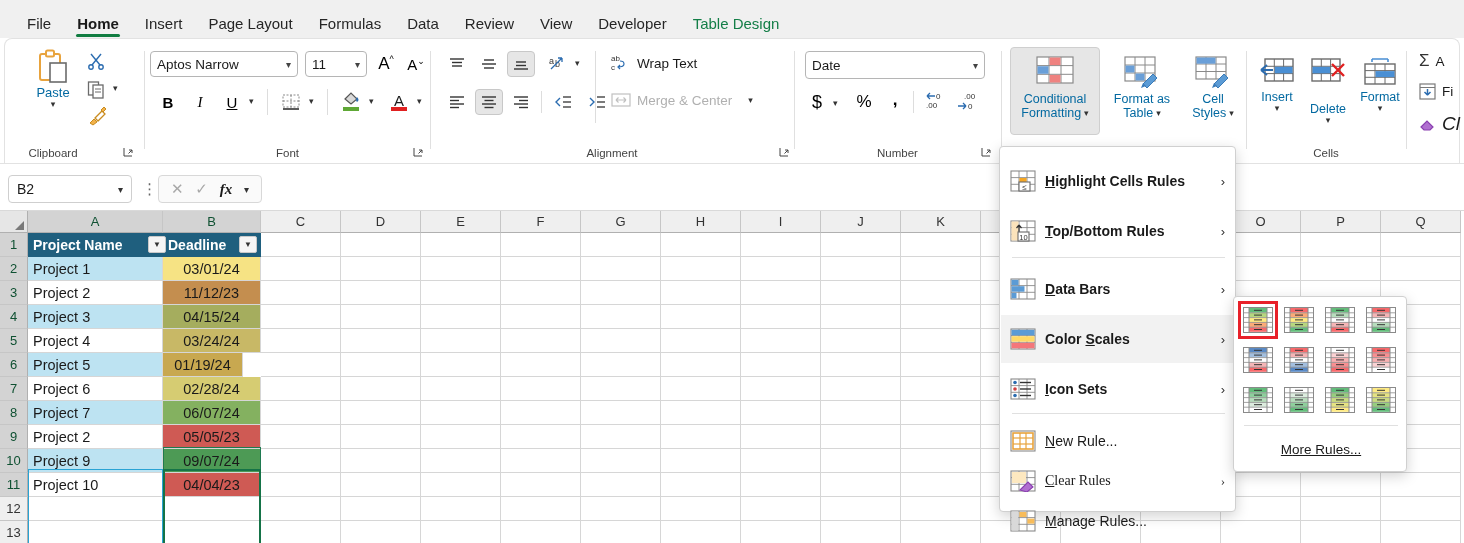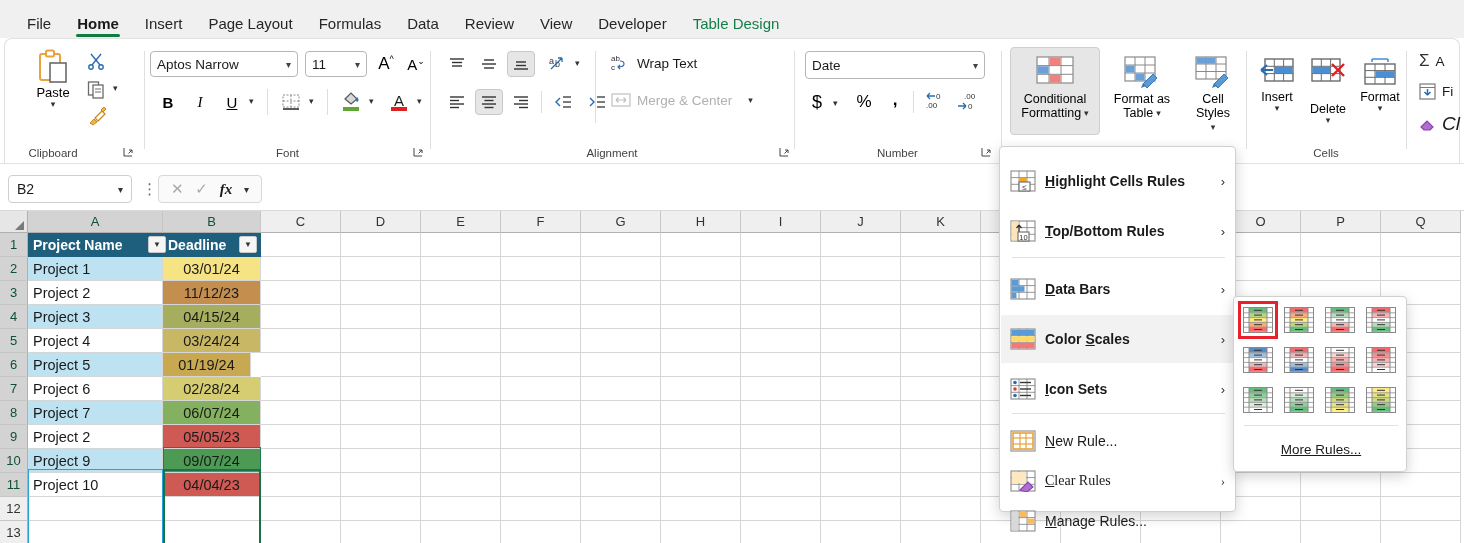--- a/index.html
+++ b/index.html
@@ -49,21 +49,21 @@
   }
   .dlg-launch svg { display:block; }
 
   
   .rb {
     position:absolute; display:flex; flex-direction:column; align-items:center;
     justify-content:flex-start; border:1px solid transparent; border-radius:4px;
     font-size:12.5px; color:#1a1a1a; cursor:default; text-align:center;
   }
   .rb.sel { background:#e6e6e6; border-color:#cfcfcf; }
-  .rb-lbl { font-size:12.5px; line-height:14px; color:#000000; }
+  .rb-lbl { font-size:12.5px; line-height:14px; color:#0369a1; }
 
   .chev { font-size:9px; color:#333; line-height:8px; }
 
   
   .paste-lbl { font-size:13px; }
 
   
   .combo {
     position:absolute; border:1px solid #b5b5b5; border-radius:4px; background:#fff;
     display:flex; align-items:center; padding:0 6px; font-size:13.5px; color:#1a1a1a;
@@ -498,21 +498,21 @@
           <rect x="2" y="3" width="30" height="22" fill="#fff" stroke="#8a8a8a" stroke-width="1.2"></rect>
           <line x1="2" y1="10" x2="32" y2="10" stroke="#8a8a8a" stroke-width="1"></line>
           <line x1="2" y1="17.5" x2="32" y2="17.5" stroke="#8a8a8a" stroke-width="1"></line>
           <line x1="12" y1="3" x2="12" y2="25" stroke="#8a8a8a" stroke-width="1"></line>
           <line x1="22" y1="3" x2="22" y2="25" stroke="#8a8a8a" stroke-width="1"></line>
           <rect x="2.5" y="3.5" width="19" height="6.2" fill="#6a9fd8"></rect>
           <path d="M20 30 l10-10 l4 4 l-10 10 z" fill="#5b9bd5" stroke="#3a7bb8" stroke-width="1"></path>
           <path d="M18 34 l2-5 l3 3 z" fill="#3a7bb8"></path>
         </svg>
         <span class="rb-lbl" style="margin-top:2px;">Cell</span>
-        <span style="display:flex; align-items:center; gap:3px;flex-direction:column;">
+        <span style="display:flex; align-items:center; gap:3px;">
           <span class="rb-lbl">Styles</span>
           <span class="chev">▾</span>
         </span>
       </div>
     </div>
     <div class="group-sep" style="left:1241px;"></div>
 
     <div class="group" style="left:1242px; width:158px;">
       <div class="rb" style="left:6px; top:10px; width:48px; height:82px; padding-top:6px;">
         <svg class="ico" width="36" height="32" viewBox="0 0 36 32">
@@ -838,21 +838,21 @@
         <div class="cell hdr" style="left: 163px; top: 22px; width: 98px;">Deadline</div>
         <div class="cell name band" style="left: 28px; top: 46px; width: 135px;">Project 1</div>
         <div class="cell date" style="left: 163px; top: 46px; width: 98px; background: rgb(246, 227, 132);">03/01/24</div>
         <div class="cell name" style="left: 28px; top: 70px; width: 135px;">Project 2</div>
         <div class="cell date" style="left: 163px; top: 70px; width: 98px; background: rgb(196, 142, 79);">11/12/23</div>
         <div class="cell name band" style="left: 28px; top: 94px; width: 135px;">Project 3</div>
         <div class="cell date" style="left: 163px; top: 94px; width: 98px; background: rgb(165, 173, 94);">04/15/24</div>
         <div class="cell name" style="left: 28px; top: 118px; width: 135px;">Project 4</div>
         <div class="cell date" style="left: 163px; top: 118px; width: 98px; background: rgb(200, 184, 102);">03/24/24</div>
         <div class="cell name band" style="left: 28px; top: 142px; width: 135px;">Project 5</div>
-        <div class="cell date" style="left: 163px; top: 142px; width: 88px; background: rgb(200, 168, 80); text-align: center;">01/19/24</div>
+        <div class="cell date" style="left: 163px; top: 142px; width: 80px; background: rgb(200, 168, 80); text-align: center;">01/19/24</div>
         <div class="cell name" style="left: 28px; top: 166px; width: 135px;">Project 6</div>
         <div class="cell date" style="left: 163px; top: 166px; width: 98px; background: rgb(214, 204, 114);">02/28/24</div>
         <div class="cell name band" style="left: 28px; top: 190px; width: 135px;">Project 7</div>
         <div class="cell date" style="left: 163px; top: 190px; width: 98px; background: rgb(132, 177, 96);">06/07/24</div>
         <div class="cell name" style="left: 28px; top: 214px; width: 135px;">Project 2</div>
         <div class="cell date" style="left: 163px; top: 214px; width: 98px; background: rgb(207, 90, 84);">05/05/23</div>
         <div class="cell name band" style="left: 28px; top: 238px; width: 135px;">Project 9</div>
         <div class="cell date" style="left: 163px; top: 238px; width: 98px; background: rgb(77, 154, 85);">09/07/24</div>
         <div class="cell name" style="left: 28px; top: 262px; width: 135px;">Project 10</div>
         <div class="cell date" style="left: 163px; top: 262px; width: 98px; background: rgb(207, 90, 84);">04/04/23</div>

